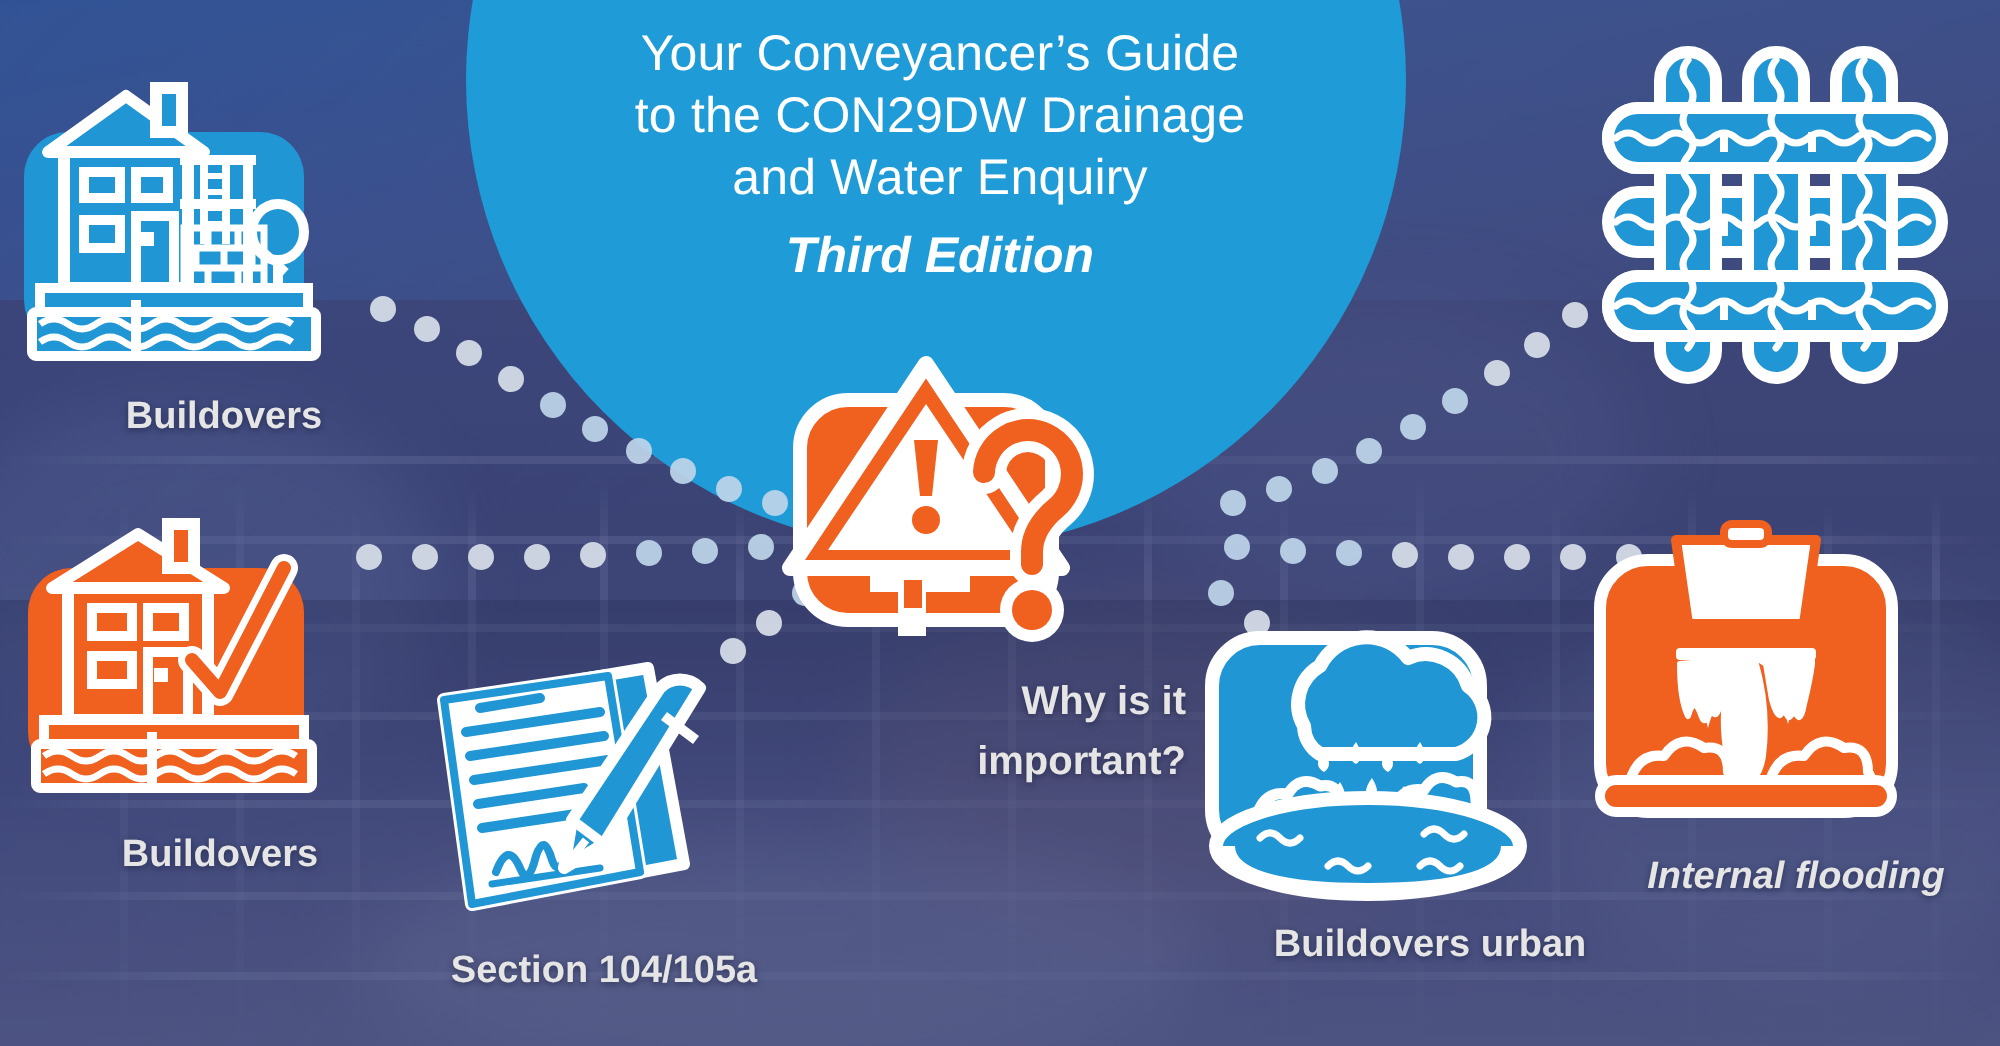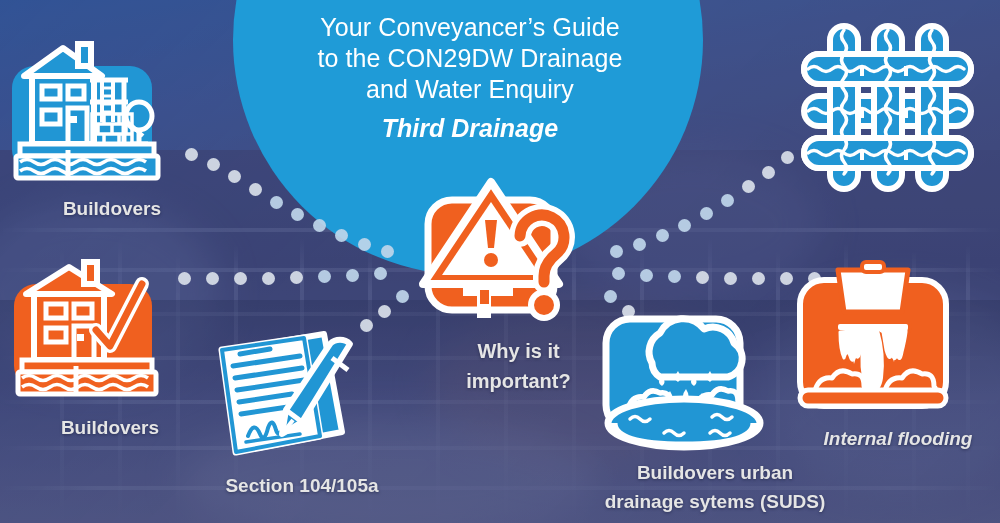--- a/index.html
+++ b/index.html
@@ -62,21 +62,21 @@
   .node .label {
     color:#e5e5e5; font-weight:700; font-size:19px; line-height:23px;
     text-shadow:0 1px 3px rgba(20,25,55,.55); white-space:nowrap;
   }
   .node .label.two { white-space:normal; }
   .icon-wrap { position:relative; margin:0 auto; }
 
   svg { display:block; overflow:visible; }
 
   
-  #node-center { left:416px; top:178px; width:205px; }
+  #node-center { left:388px; top:178px; width:205px;text-align:right; }
   #node-center .label { font-size:20px; line-height:24px; margin-top:6px; }
 
   #node-buildovers { left:12px; top:30px; width:200px; }
   #node-buildovers .label { margin-top:7px; }
 
   #node-connections { left:10px; top:258px; width:200px; }
   #node-connections .label { margin-top:8px; }
 
   #node-section { left:192px; top:328px; width:220px; }
   #node-section .label { margin-top:6px; }
@@ -183,21 +183,21 @@
 
     <div class="dot b" style="left:604px; top:290px;"></div>
     <div class="dot" style="left:622px; top:305px;"></div>
     <div class="dot" style="left:640px; top:319px;"></div>
   </div>
 
   <div class="title-block">
     <div class="title-line">Your Conveyancer’s Guide</div>
     <div class="title-line">to the CON29DW Drainage</div>
     <div class="title-line">and Water Enquiry</div>
-    <div class="title-edition">Third Drainage</div>
+    <div class="title-edition">Third Edition</div>
   </div>
 
   <div class="node" id="node-buildovers">
     <div class="icon-wrap">
       <svg width="160" height="160" viewBox="0 0 160 160">
         <g fill="none" stroke="#ffffff" stroke-width="7" stroke-linejoin="round" stroke-linecap="round">
           <path d="M22 36 h96 a22 22 0 0 1 22 22 v62 a22 22 0 0 1 -22 22 h-96 a22 22 0 0 1 -22 -22 v-62 a22 22 0 0 1 22 -22 z" fill="#2196d4" stroke="none"></path>
         </g>
 
         <g>
@@ -364,21 +364,20 @@
         <path d="M14 118 q0 22 70 22 q70 0 70 -22" fill="#2196d4" stroke="#ffffff" stroke-width="7" stroke-linejoin="round"></path>
         <g stroke="#ffffff" stroke-width="3.5" fill="none" stroke-linecap="round">
           <path d="M30 114 q5 -5 10 0 t10 0"></path>
           <path d="M112 112 q5 -5 10 0 t10 0"></path>
           <path d="M64 128 q5 -5 10 0 t10 0"></path>
           <path d="M110 128 q5 -5 10 0 t10 0"></path>
         </g>
       </svg>
     </div>
     <div class="label two">Buildovers urban</div>
-    <div class="label two">drainage sytems (SUDS)</div>
   </div>
 
   <div class="node" id="node-sewer">
     <div class="icon-wrap">
       <svg width="175" height="175" viewBox="0 0 175 175">
         <defs>
           <g id="wavyH">
             <path d="M0 0 q6 -5 12 0 t12 0 t12 0 t12 0 t12 0 t12 0 t12 0 t12 0 t12 0 t12 0 t12 0 t12 0 t12 0 t12 0"></path>
           </g>
         </defs>

